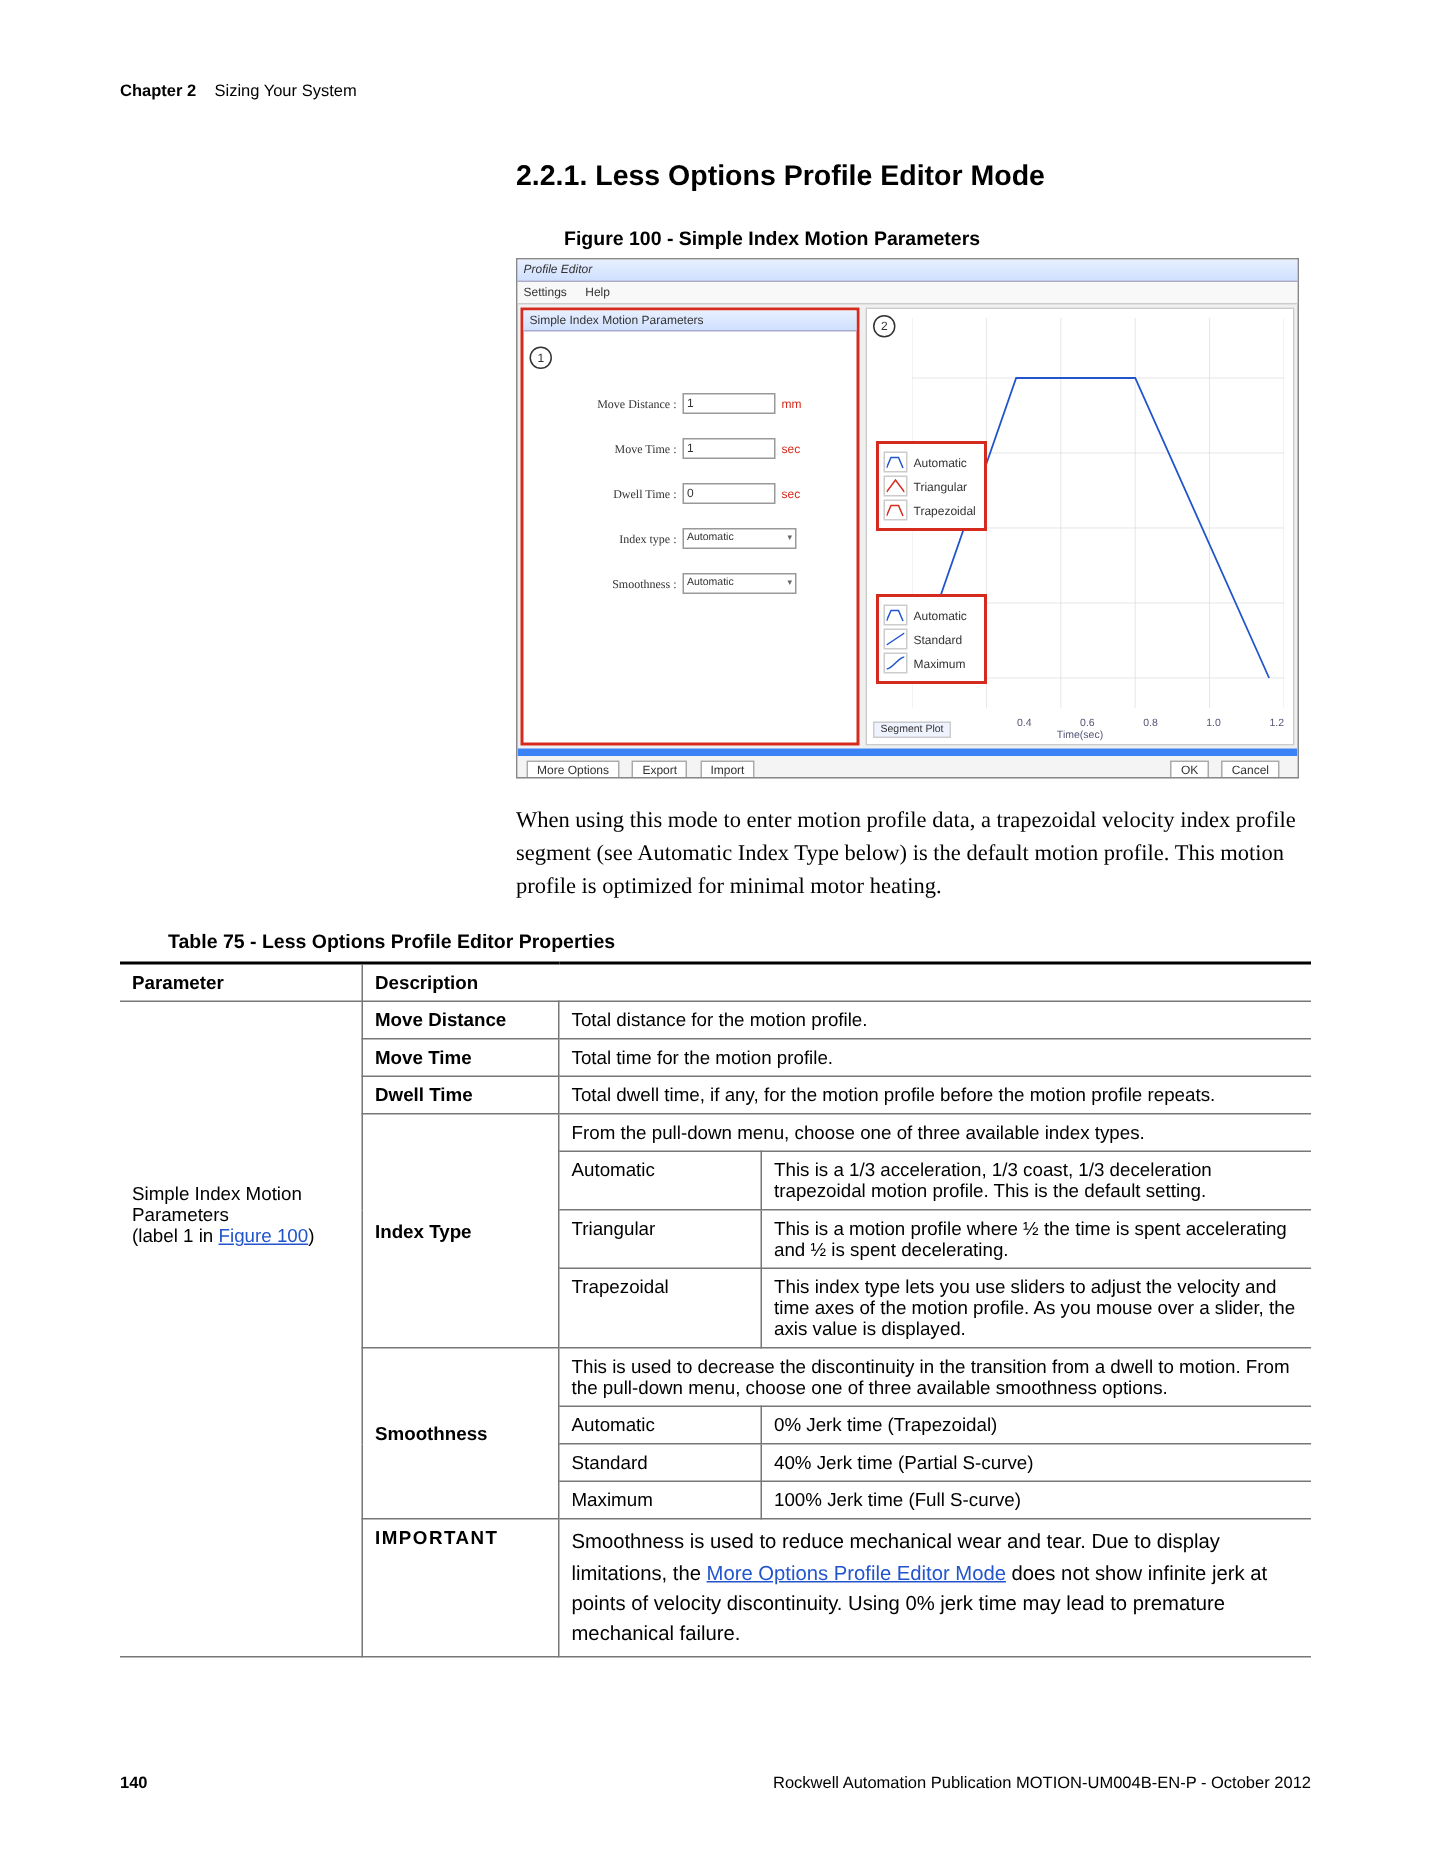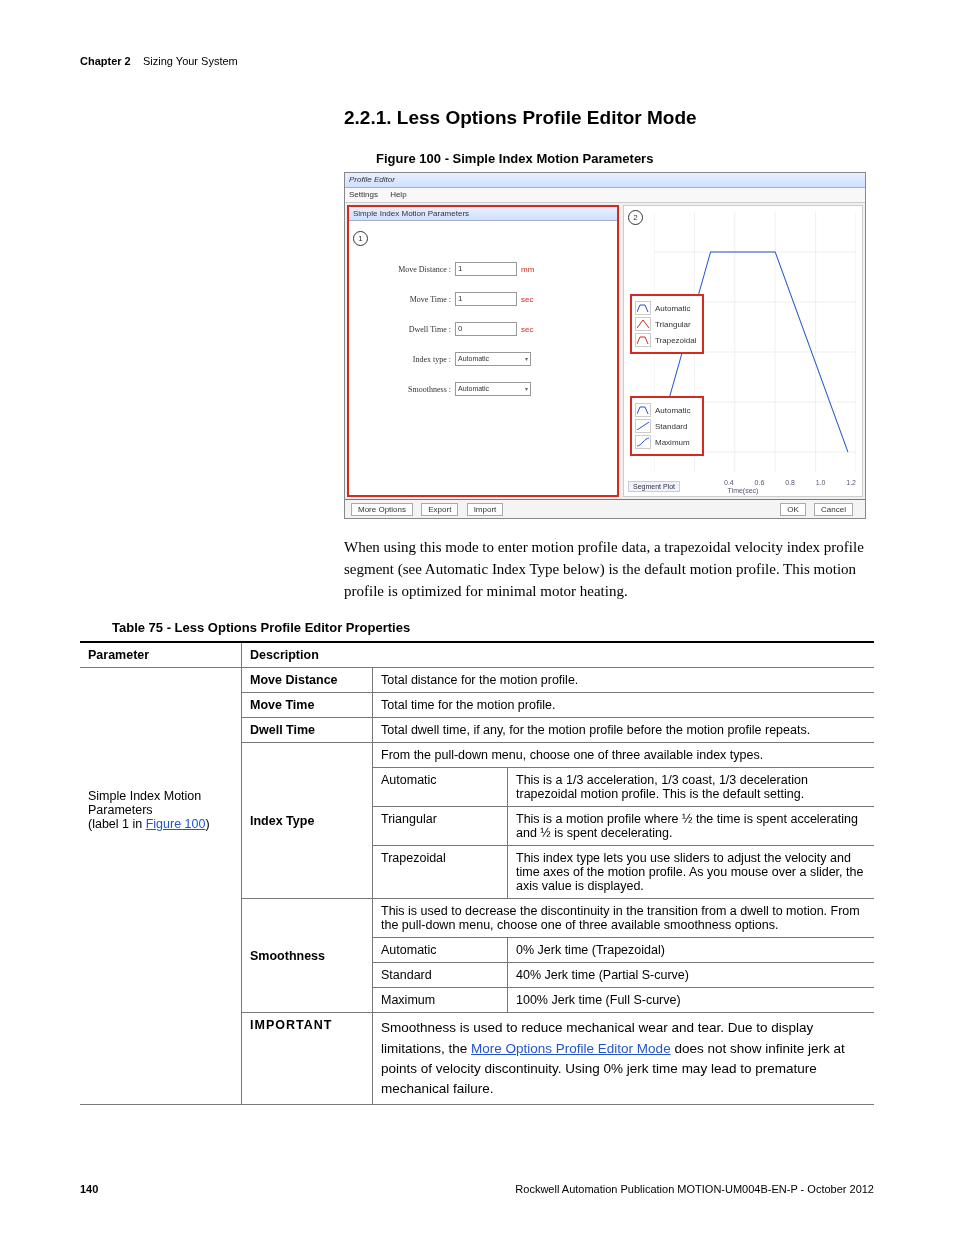--- a/index.html
+++ b/index.html
@@ -67,21 +67,21 @@
     height: 14px;
     background: #f8f8f8;
     border-bottom: 1px solid #ccc;
     font-size: 8px;
     padding: 0 4px;
     line-height: 14px;
   }
   .ss-menubar span { margin-right: 10px; color:#333; }
   .ss-body { display: flex; height: 296px; }
   .ss-left {
-    width: 272px;
+    width: 226px;
     border: 2px solid #d52b1e;
     margin: 2px;
     background: #fff;
     position: relative;
     box-sizing: border-box;
     padding: 4px;
   }
   .ss-left-title {
     background: linear-gradient(#e8f0ff, #cfe0ff);
     font-size: 8px;
@@ -113,21 +113,21 @@
   }
   .ss-plotarea { position:absolute; left:30px; top:6px; right:6px; bottom:24px; background:#fff; }
   .ss-plotarea svg { width:100%; height:100%; }
   .ss-popup { position:absolute; border:2px solid #d52b1e; background:#fff; font-size:8px; padding:3px; }
   .ss-popup .prow { display:flex; align-items:center; margin:2px 0; }
   .ss-popup .picon { width:14px; height:12px; border:1px solid #ccc; margin-right:4px; display:flex; align-items:center; justify-content:center; }
   .ss-popup .picon svg { width:12px; height:10px; }
   .ss-segplot { position:absolute; left:4px; bottom:4px; font-size:7px; border:1px solid #ccc; padding:1px 4px; background:#eef3ff; }
   .ss-btnbar {
     height: 18px;
-    border-top:1px solid #3b82f6;
+    border-top:5px solid #3b82f6;
     background:#f4f4f4;
     display:flex;
     align-items:center;
     padding: 0 6px;
     font-size:8px;
     justify-content: space-between;
   }
   .ss-btn { border:1px solid #aaa; background:#fff; padding:1px 6px; margin-right:6px; font-size:8px; }
   
   table.proptable {

